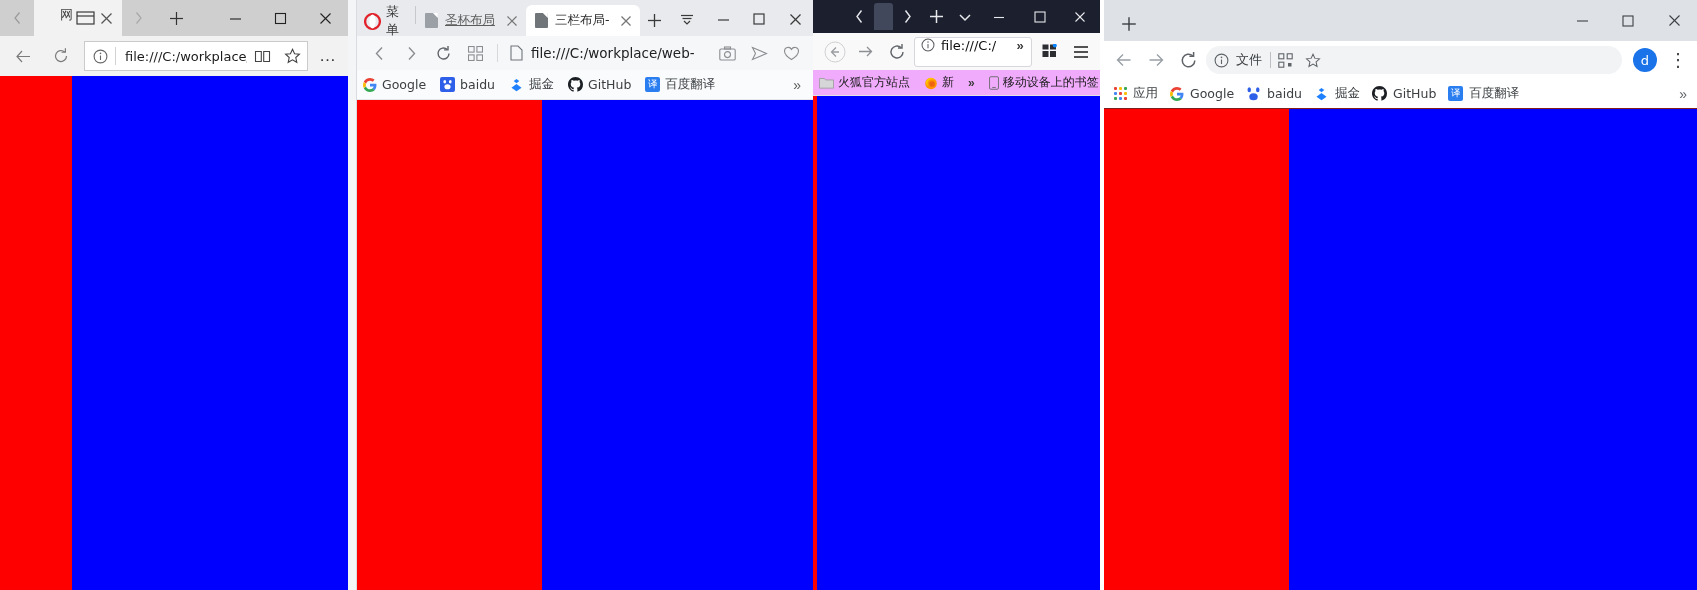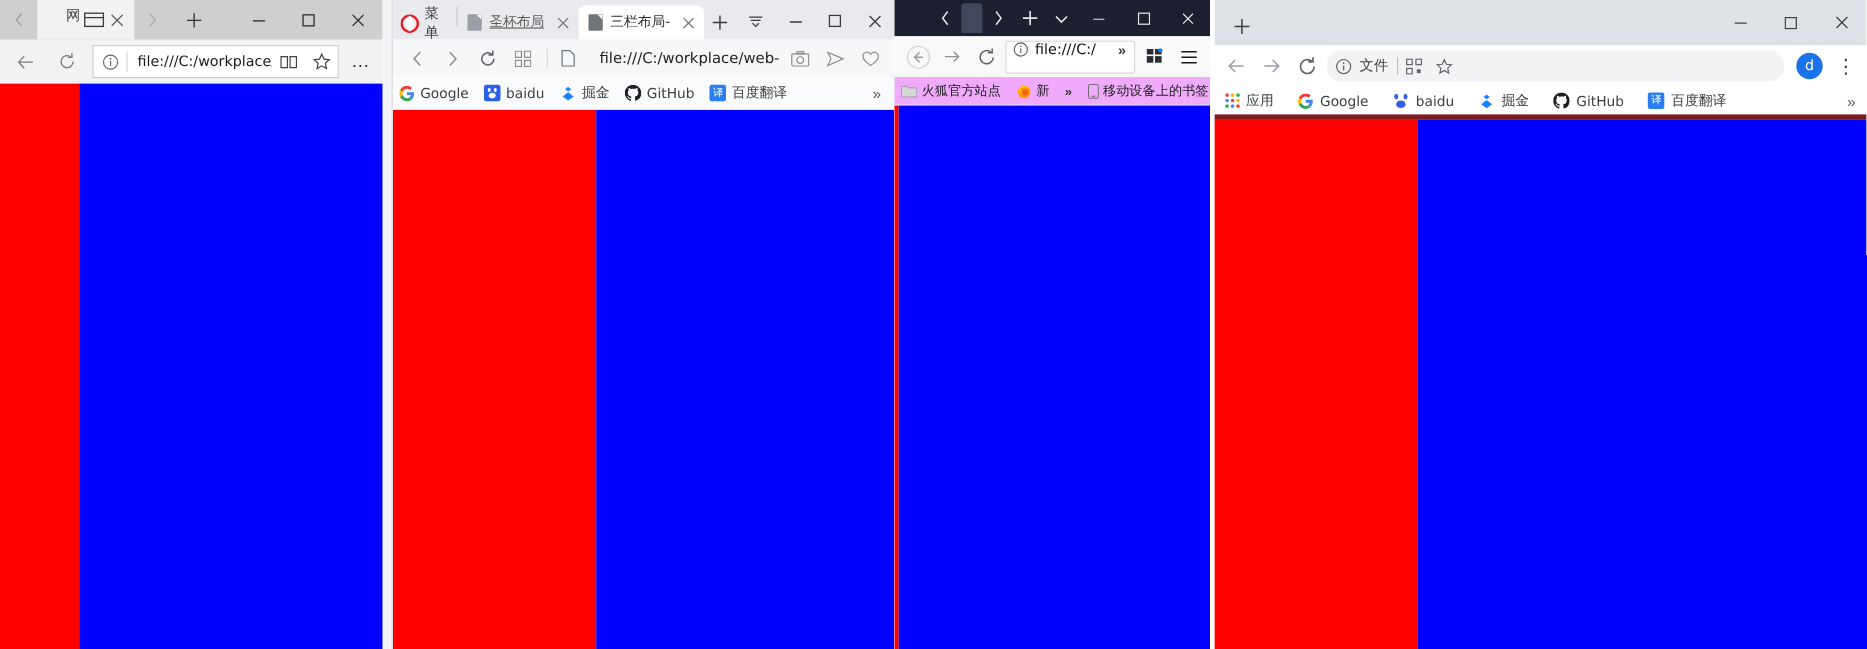--- a/index.html
+++ b/index.html
@@ -168,21 +168,21 @@
   #win-opera .op-newtab { width: 34px; height: 31px; display:flex;align-items:center;justify-content:center; color:#3a3a3a;}
   #win-opera .spacer { flex: 1; }
   #win-opera .wbtn { width: 42px; height: 34px; display: flex; align-items: center; justify-content: center; color: #3a3a3a; }
   #win-opera .toolbar {
     height: 34px; background: #f6f7f9; display: flex; align-items: center;
     padding: 0 6px 0 15px; box-sizing: border-box;
   }
   #win-opera .tbtn { width: 32px; height: 28px; display:flex;align-items:center;justify-content:center; color:#8b8d91; }
   #win-opera .tdiv { width:1px; height:18px; background:#d6d8db; margin: 0 6px; }
   #win-opera .addr {
-    flex: 1; display: flex; align-items: flex-start; gap: 22px; min-width: 0; padding-left: 6px;
+    flex: 1; display: flex; align-items: flex-start; gap: 8px; min-width: 0; padding-left: 6px;
   }
   #win-opera .addr .url { font-size: 13.5px; color: #202124; white-space: nowrap; overflow: hidden; font-family: "DejaVu Sans", sans-serif;}
   #win-opera .bookmarks {
     height: 30px; background: #fafbfc; display: flex; align-items: center;
     padding-left: 15px; gap: 14px; box-sizing: border-box;
     border-bottom: 1px solid #e4e6e9;
   }
   #win-opera .bm { display: flex; align-items: center; gap: 5px; }
   #win-opera .bm .bm-lbl { font-size: 12.5px; color: #3c4043; white-space: nowrap; font-family: "DejaVu Sans", sans-serif;}
   #win-opera .bm-more { margin-left: auto; padding-right: 12px; color: #5a5a5a; font-size: 14px; }
@@ -254,22 +254,22 @@
   #win-chrome .omnibox .odiv { width:1px; height:16px; background:#bdc1c6; }
   #win-chrome .omnibox .url { font-size:13.5px; color:#202124; padding-left:9px; white-space:nowrap; overflow:hidden; flex:1; font-family:"DejaVu Sans", sans-serif;}
   #win-chrome .omnibox .ob-ico { width:28px; display:flex;align-items:center;justify-content:center; color:#5f6368;}
   #win-chrome .avatar {
     width:24px; height:24px; border-radius:50%; background:#1a73e8; color:#fff;
     display:flex;align-items:center;justify-content:center; font-size:13px; margin: 0 5px;
     font-family:"DejaVu Sans", sans-serif;
   }
   #win-chrome .bookmarks {
     height: 30px; background:#fff; display:flex; align-items:center;
-    padding-left: 10px; gap: 22px; box-sizing:border-box;
-    border-bottom: 5px solid #7f1d1d;
+    padding-left: 10px; gap: 12px; box-sizing:border-box;
+    border-bottom: 1px solid #7f1d1d;
   }
   #win-chrome .bm { display:flex; align-items:center; gap:6px; }
   #win-chrome .bm .bm-lbl { font-size:12.5px; color:#3c4043; white-space:nowrap; font-family:"DejaVu Sans", sans-serif;}
   #win-chrome .bm-more { margin-left:auto; padding-right:10px; color:#5f6368; font-size:14px; }
   #win-chrome .content { height: 481px; display:flex; }
 
   
   .col-left  { background: #ff0000; }
   .col-main  { background: #0000ff; flex: 1; }
 

